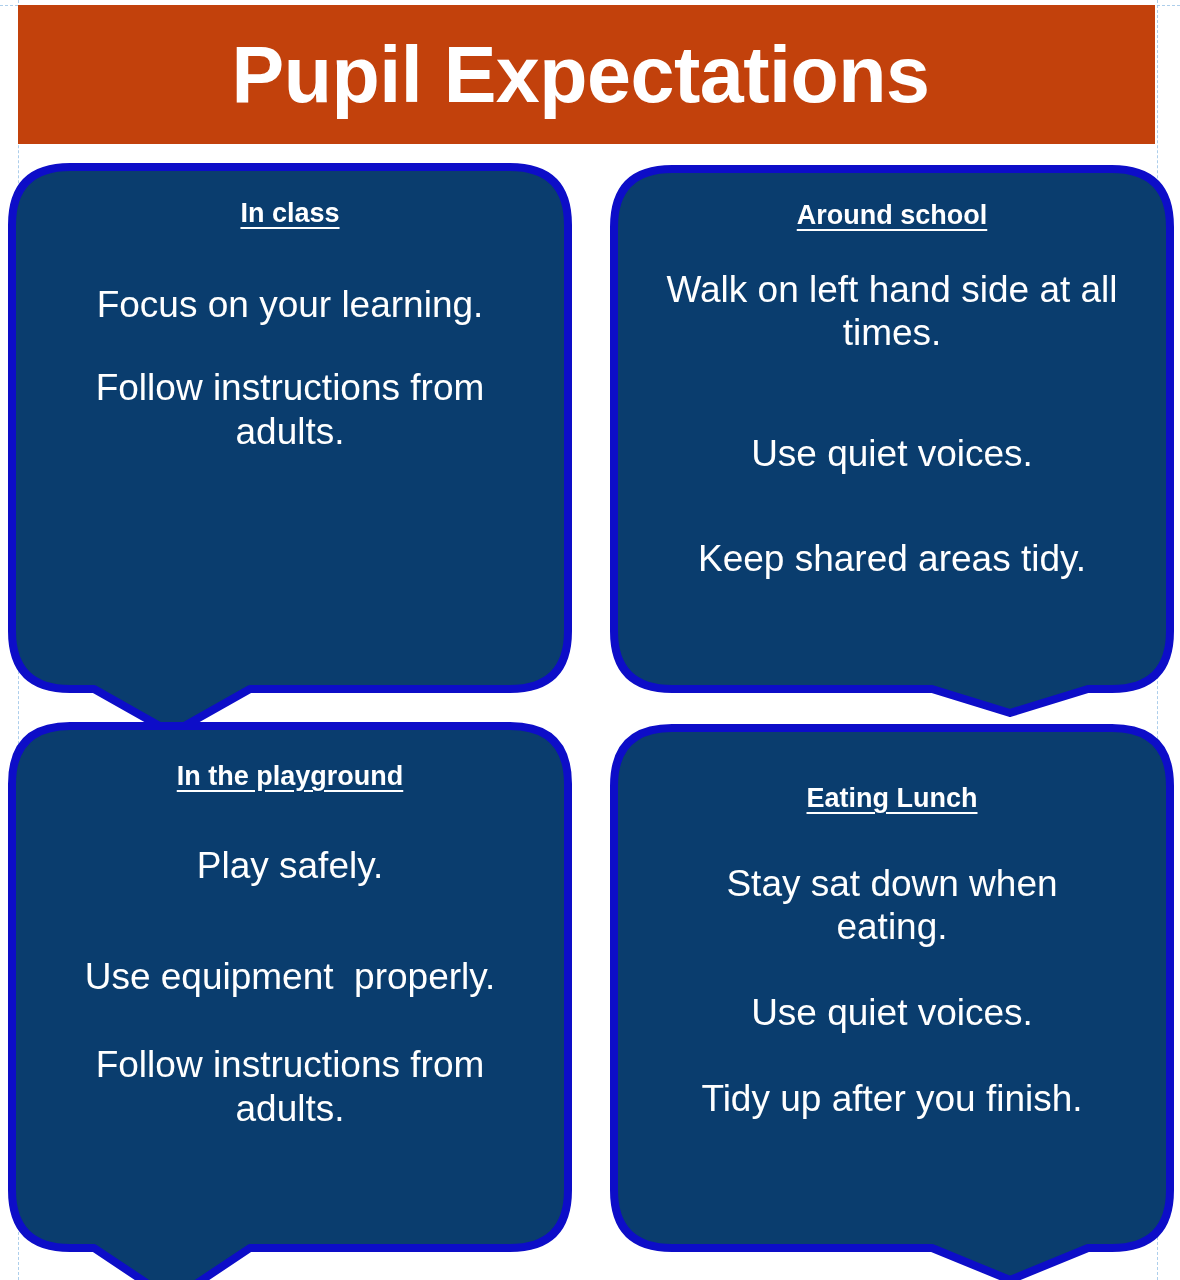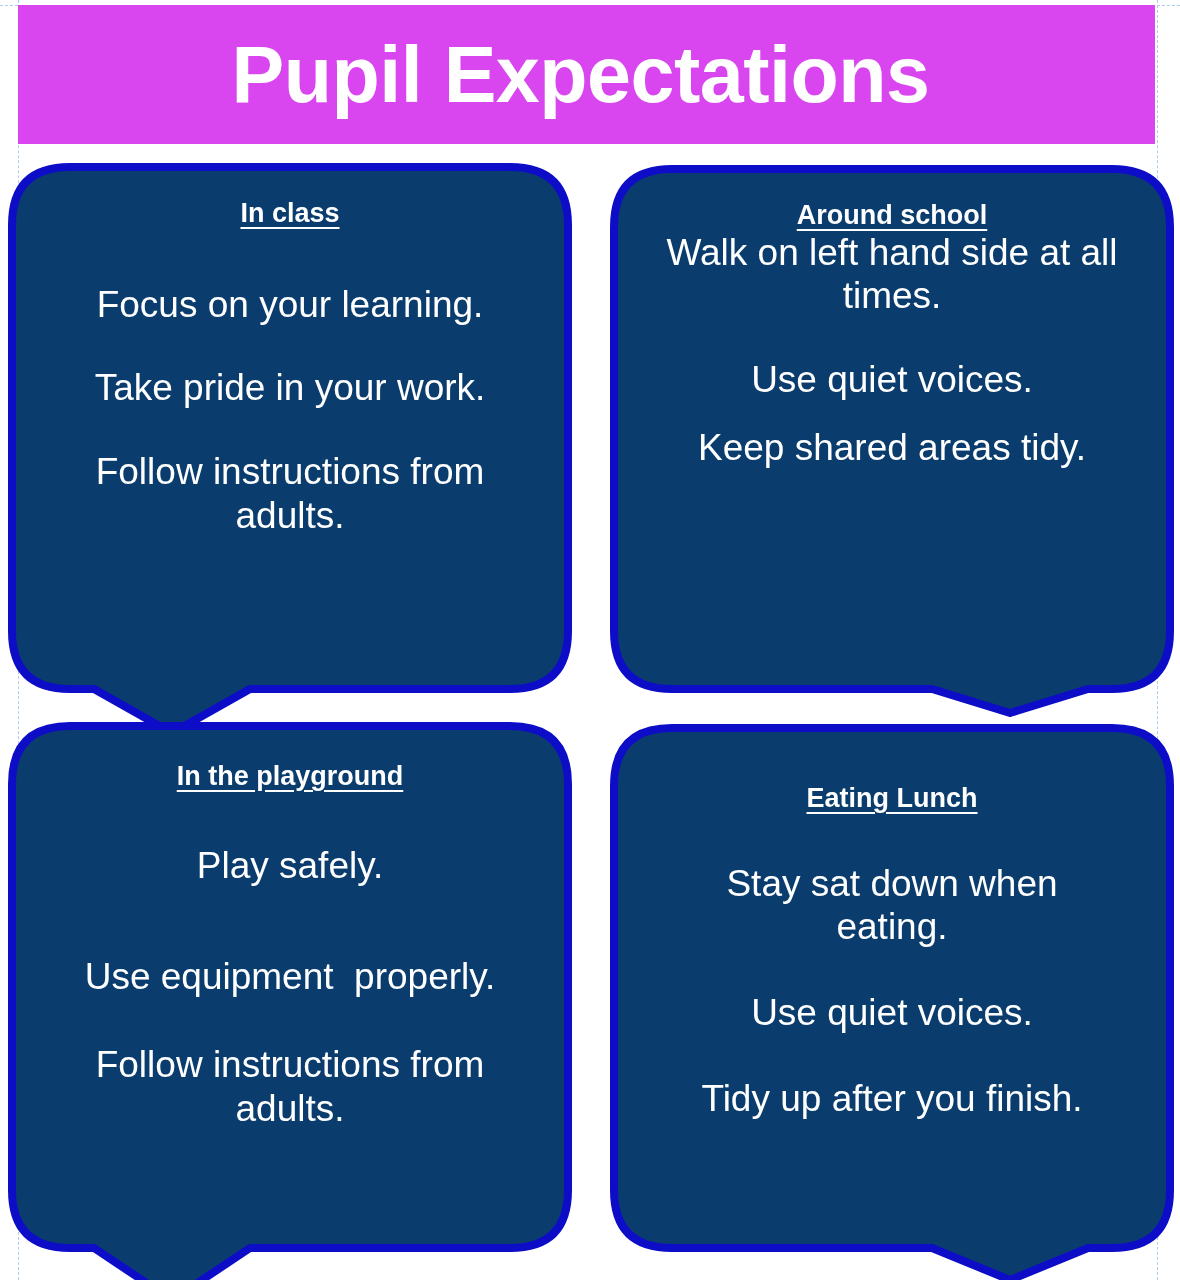--- a/index.html
+++ b/index.html
@@ -41,21 +41,21 @@
     opacity: .85;
   }
 
   
   #title-banner {
     position: absolute;
     left: 18px;
     top: 5px;
     width: 1137px;
     height: 139px;
-    background: #d946ef;
+    background: #c2410c;
     display: flex;
     align-items: center;
     justify-content: center;
   }
   #title-text {
     color: #ffffff;
     font-size: 79px;
     font-weight: bold;
     line-height: 1;
     letter-spacing: -0.5px;
@@ -122,41 +122,40 @@
                L 164 570
                L 86 526
                L 62 526
                Q 4 526 4 468
                L 4 62
                Q 4 4 62 4 Z" fill="#0A3D6E" stroke="#0D0DC8" stroke-width="8" stroke-linejoin="round"></path>
     </svg>
     <div class="bubble-content" style="width:564px; height:526px; padding:36px 30px 0 30px;">
       <div class="bubble-heading">In class</div>
       <div class="bubble-line" style="margin-top:54px; width:480px;">Focus on your learning.</div>
-      <div class="bubble-line" style="margin-top:40px; width:480px;">Take pride in your work.</div>
       <div class="bubble-line" style="margin-top:40px; width:470px;">Follow instructions from adults.</div>
     </div>
   </div>
 
   <div class="bubble" style="left:610px; top:165px; width:564px; height:560px;">
     <svg width="564" height="560" viewBox="0 0 564 560">
       <path d="M 62 4
                L 502 4
                Q 560 4 560 62
                L 560 466
                Q 560 524 502 524
                L 478 524
                L 400 548
                L 322 524
                L 62 524
                Q 4 524 4 466
                L 4 62
                Q 4 4 62 4 Z" fill="#0A3D6E" stroke="#0D0DC8" stroke-width="8" stroke-linejoin="round"></path>
     </svg>
-    <div class="bubble-content" style="width:564px; height:524px; padding:36px 26px 0 26px;">
+    <div class="bubble-content" style="width:564px; height:524px; padding:36px 26px 0 26px;gap:37px;">
       <div class="bubble-heading">Around school</div>
       <div class="bubble-line" style="width:500px;">Walk on left hand side at all times.</div>
       <div class="bubble-line" style="margin-top:40px; width:500px;">Use quiet voices.</div>
       <div class="bubble-line" style="margin-top:24px; width:510px;">Keep shared areas tidy.</div>
     </div>
   </div>
 
   <div class="bubble" style="left:8px; top:722px; width:564px; height:558px;">
     <svg width="564" height="600" viewBox="0 0 564 600">
       <path d="M 62 4

